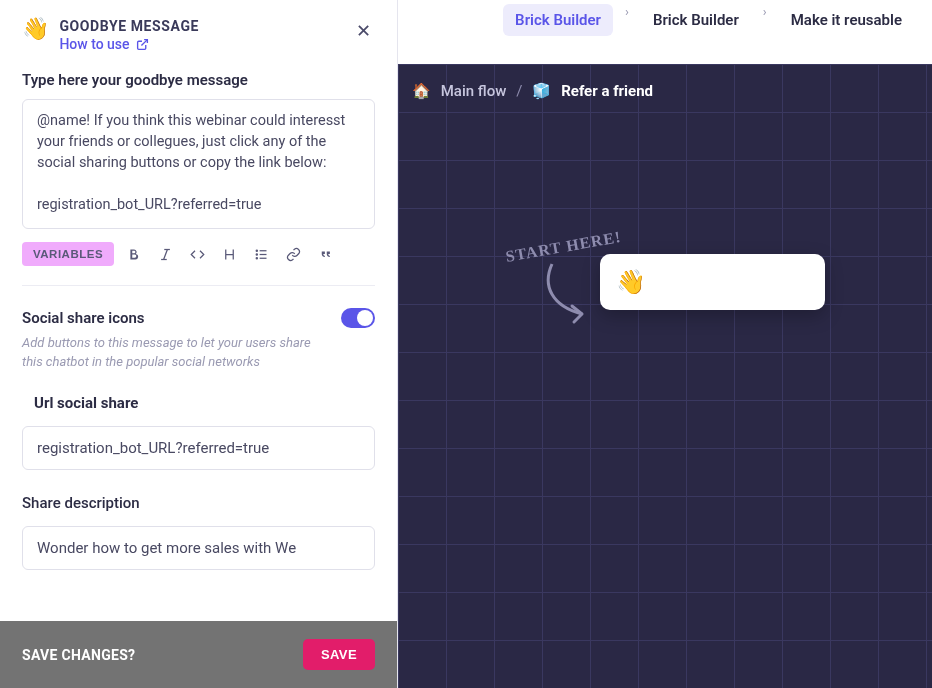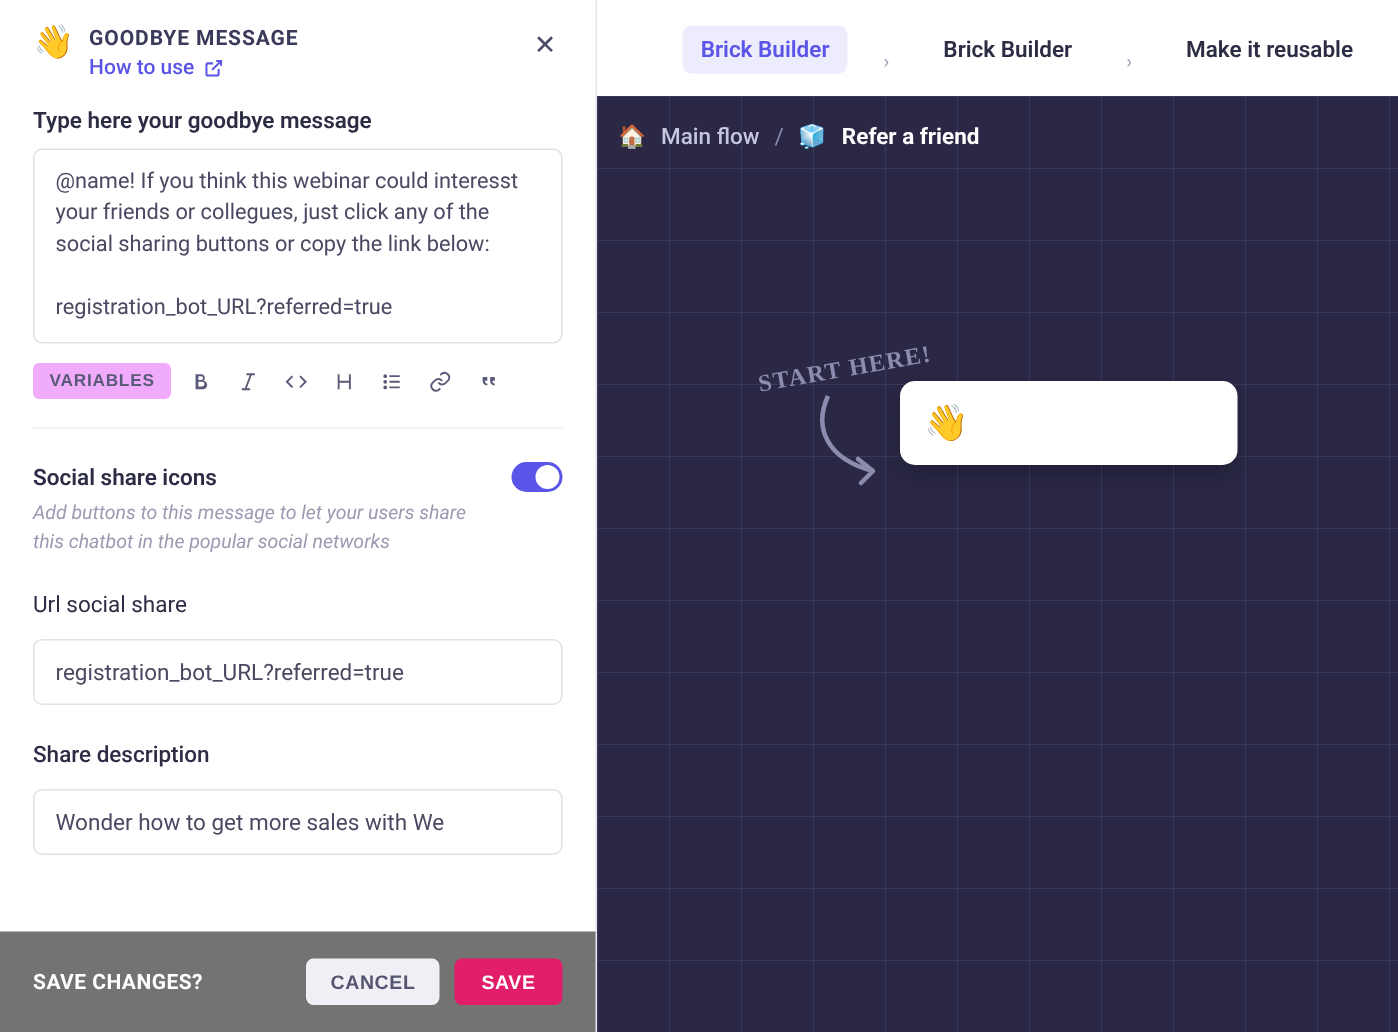--- a/index.html
+++ b/index.html
@@ -204,24 +204,24 @@
     }
     
     .right {
       flex: 1;
       display: flex;
       flex-direction: column;
     }
     .topbar {
       height: 64px;
       display: flex;
-      align-items: flex-end;
+      align-items: flex-start;
       justify-content: flex-end;
-      padding: 15px 18px;
-      gap: 24px;
+      padding: 4px 18px;
+      gap: 12px;
       background: #fff;
     }
     .crumb {
       font-size: 15px;
       font-weight: 600;
       color: #2c2c44;
       padding: 7px 12px;
       border-radius: 6px;
       cursor: pointer;
     }
@@ -377,31 +377,30 @@
             </svg>
           </div>
       </div>
 
       <div class="row-toggle">
         <div class="section-title">Social share icons</div>
         <div class="toggle"></div>
       </div>
       <div class="helper">Add buttons to this message to let your users share this chatbot in the popular social networks</div>
 
-      <div class="field-label" style="margin-top:22px;font-weight:400;">Url social share</div>
+      <div class="field-label" style="margin-top:22px;font-weight:700;margin-left:12px;">Url social share</div>
       <input class="text-input" value="registration_bot_URL?referred=true" style="">
 
       <div class="field-label" style="margin-top:24px;font-weight:500;">Share description</div>
       <input class="text-input" value="Wonder how to get more sales with We" style="">
     </div>
 
     <div class="panel-footer">
       <div class="footer-label">SAVE CHANGES?</div>
       <div class="footer-btns">
-        <button class="btn-cancel">CANCEL</button>
         <button class="btn-save">SAVE</button>
       </div>
     </div>
   </div>
 
   <div class="right">
     <div class="topbar">
       <div class="crumb active">Brick Builder</div>
       <div class="crumb-sep">›</div>
       <div class="crumb">Brick Builder</div>

